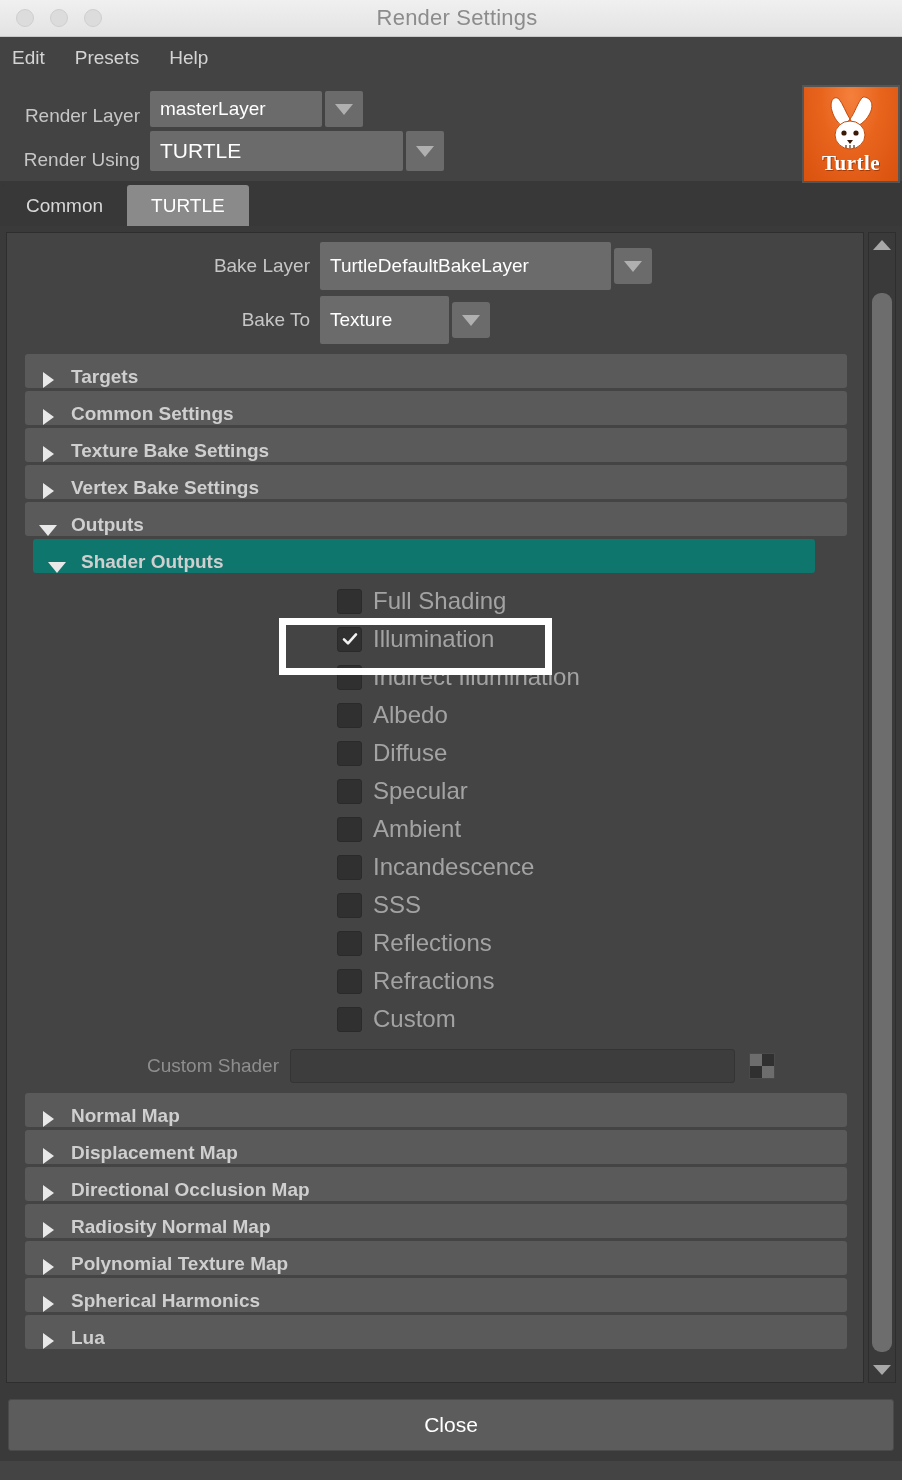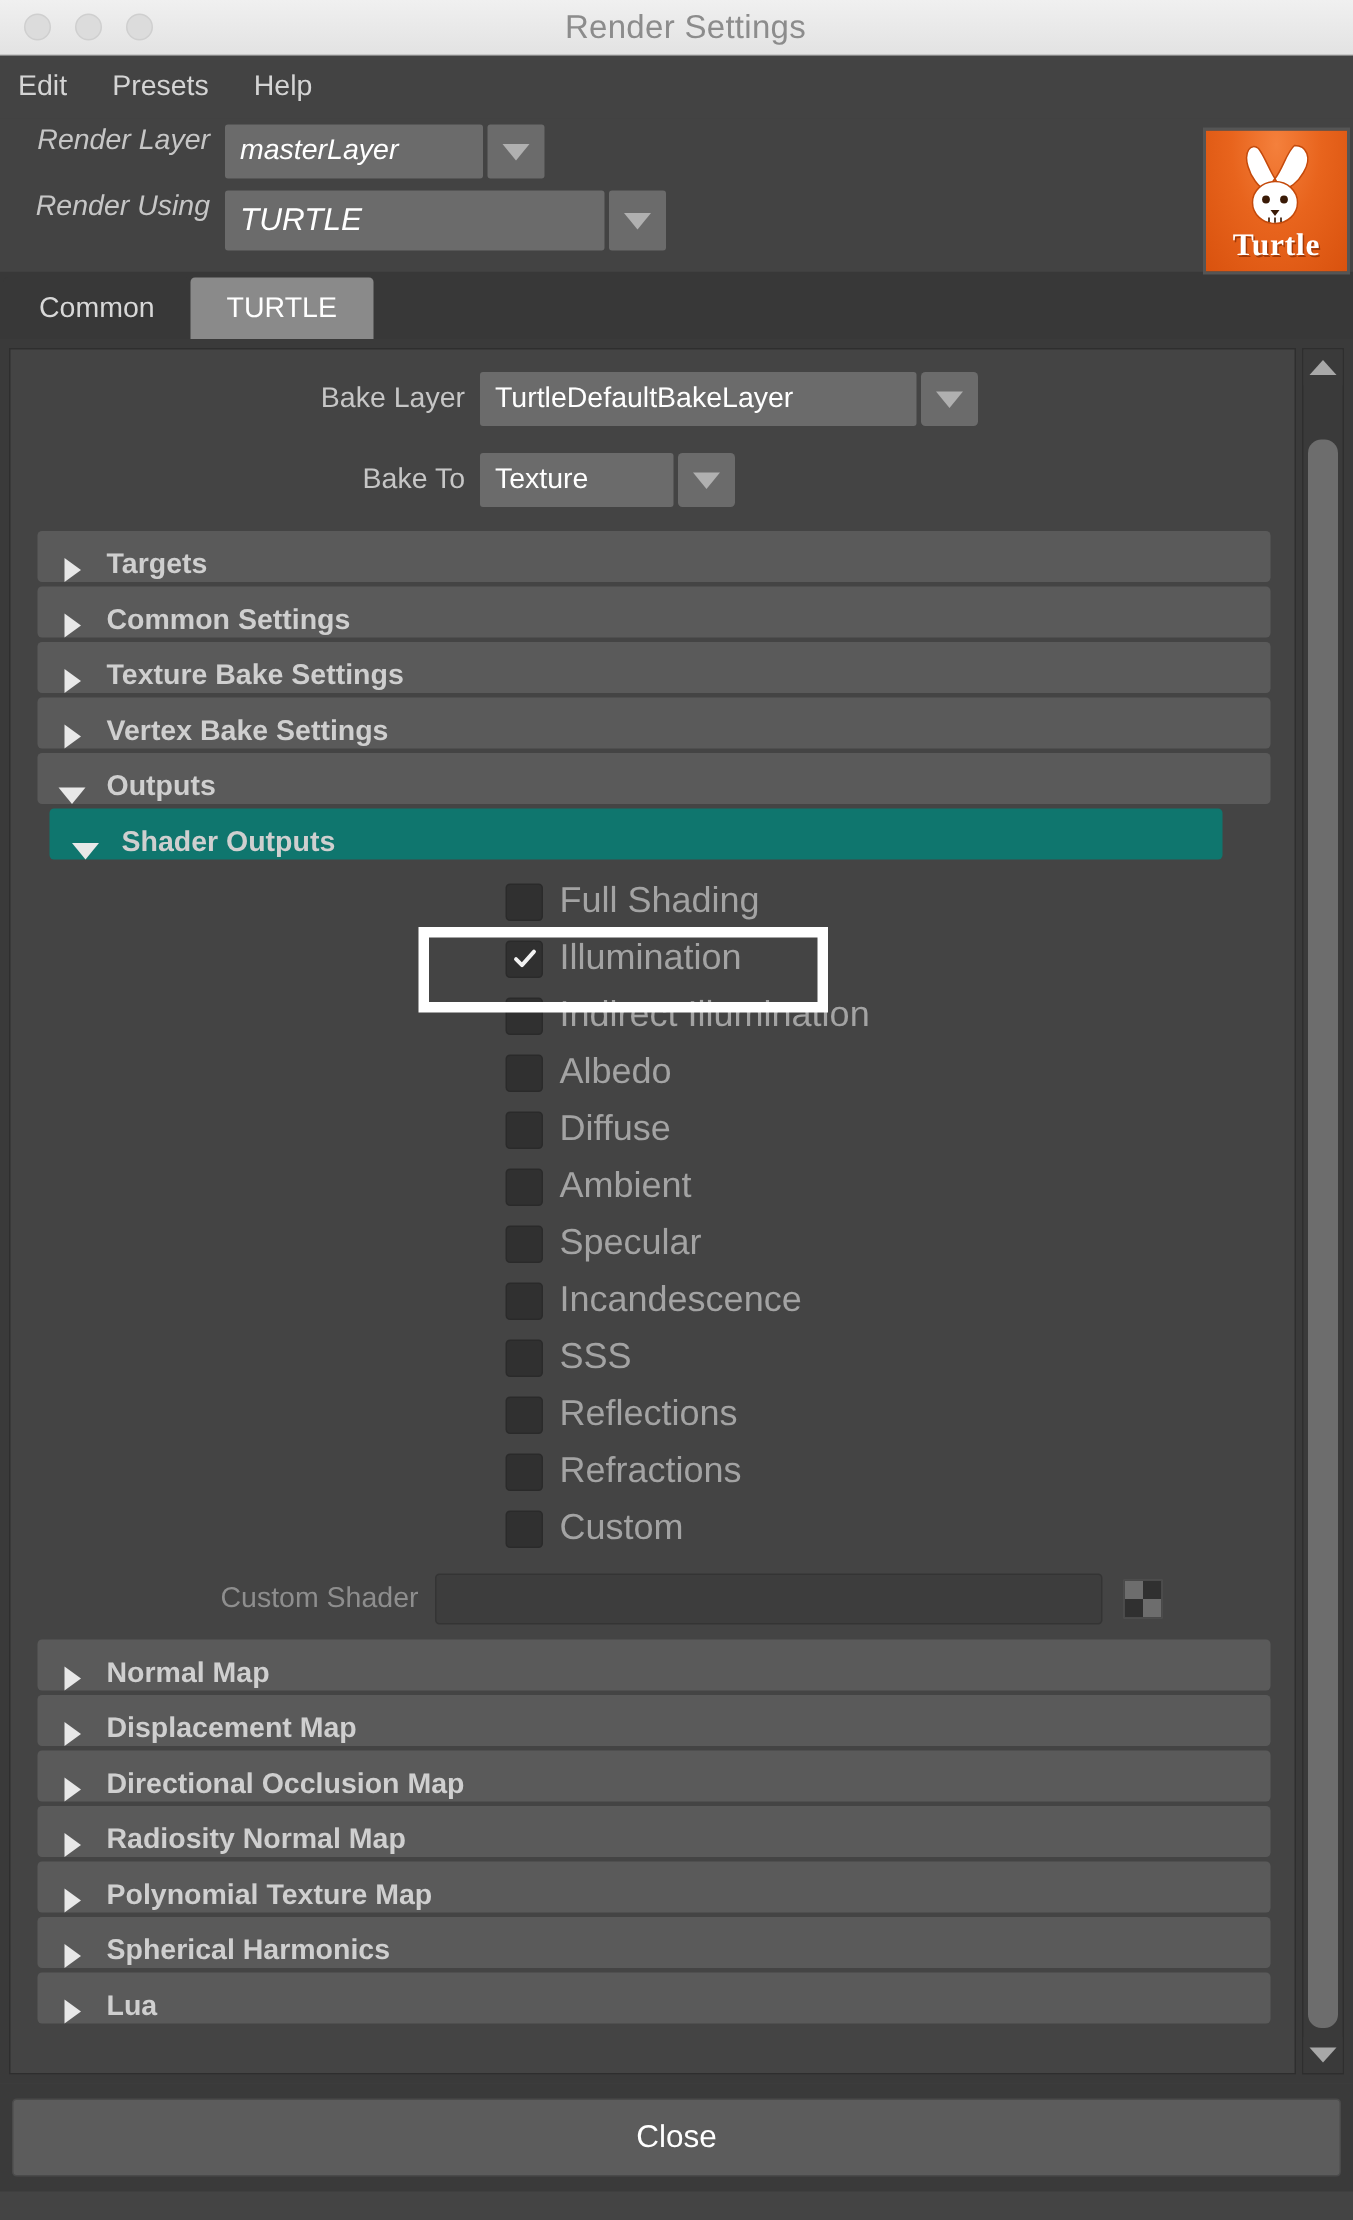--- a/index.html
+++ b/index.html
@@ -38,21 +38,21 @@
     font-size: 19px; color: #d4d4d4; cursor: default;
   }
 
   
   .topform {
     position: relative;
     background: #434343;
     padding: 4px 0 10px 0;
   }
   .frow {
-    display: flex; align-items: flex-start; height: 44px; font-style: italic;
+    display: flex; align-items: flex-end; height: 44px;
   }
   .flabel {
     font-size: 19px; color: #c6c6c6; text-align: right;
     padding-right: 10px;
   }
   .combo { display: flex; align-items: stretch; height: 36px; }
   .combo-field {
     background: #6b6b6b; color: #ffffff;
     font-size: 19px; display: flex; align-items: center;
     padding: 0 10px; border-radius: 2px;
@@ -145,21 +145,21 @@
   .prow { display: flex; align-items: center; }
   .bake-layer-row { height: 56px; padding-top: 10px; }
   .bake-to-row { height: 62px; }
 
   .plabel {
     font-size: 19px; color: #c6c6c6;
     text-align: right; padding-right: 10px;
   }
   .pcombo-field {
     background: #6b6b6b; color: #ffffff;
-    font-size: 19px; height: 36px;
+    font-size: 19px; height: 48px;
     display: flex; align-items: center; padding: 0 10px;
     border-radius: 2px;
   }
   .pcombo-arrow {
     width: 38px; height: 36px; margin-left: 3px;
     background: #6b6b6b; border-radius: 3px;
     display: flex; align-items: center; justify-content: center;
   }
 
   
@@ -399,26 +399,26 @@
         <span class="cblabel">Albedo</span>
       </div>
 
       <div class="cbrow">
         <span class="cbox"></span>
         <span class="cblabel">Diffuse</span>
       </div>
 
       <div class="cbrow">
         <span class="cbox"></span>
+        <span class="cblabel">Specular</span>
+      </div>
+
+      <div class="cbrow">
+        <span class="cbox"></span>
         <span class="cblabel">Ambient</span>
-      </div>
-
-      <div class="cbrow">
-        <span class="cbox"></span>
-        <span class="cblabel">Specular</span>
       </div>
 
       <div class="cbrow">
         <span class="cbox"></span>
         <span class="cblabel">Incandescence</span>
       </div>
 
       <div class="cbrow">
         <span class="cbox"></span>
         <span class="cblabel">SSS</span>

